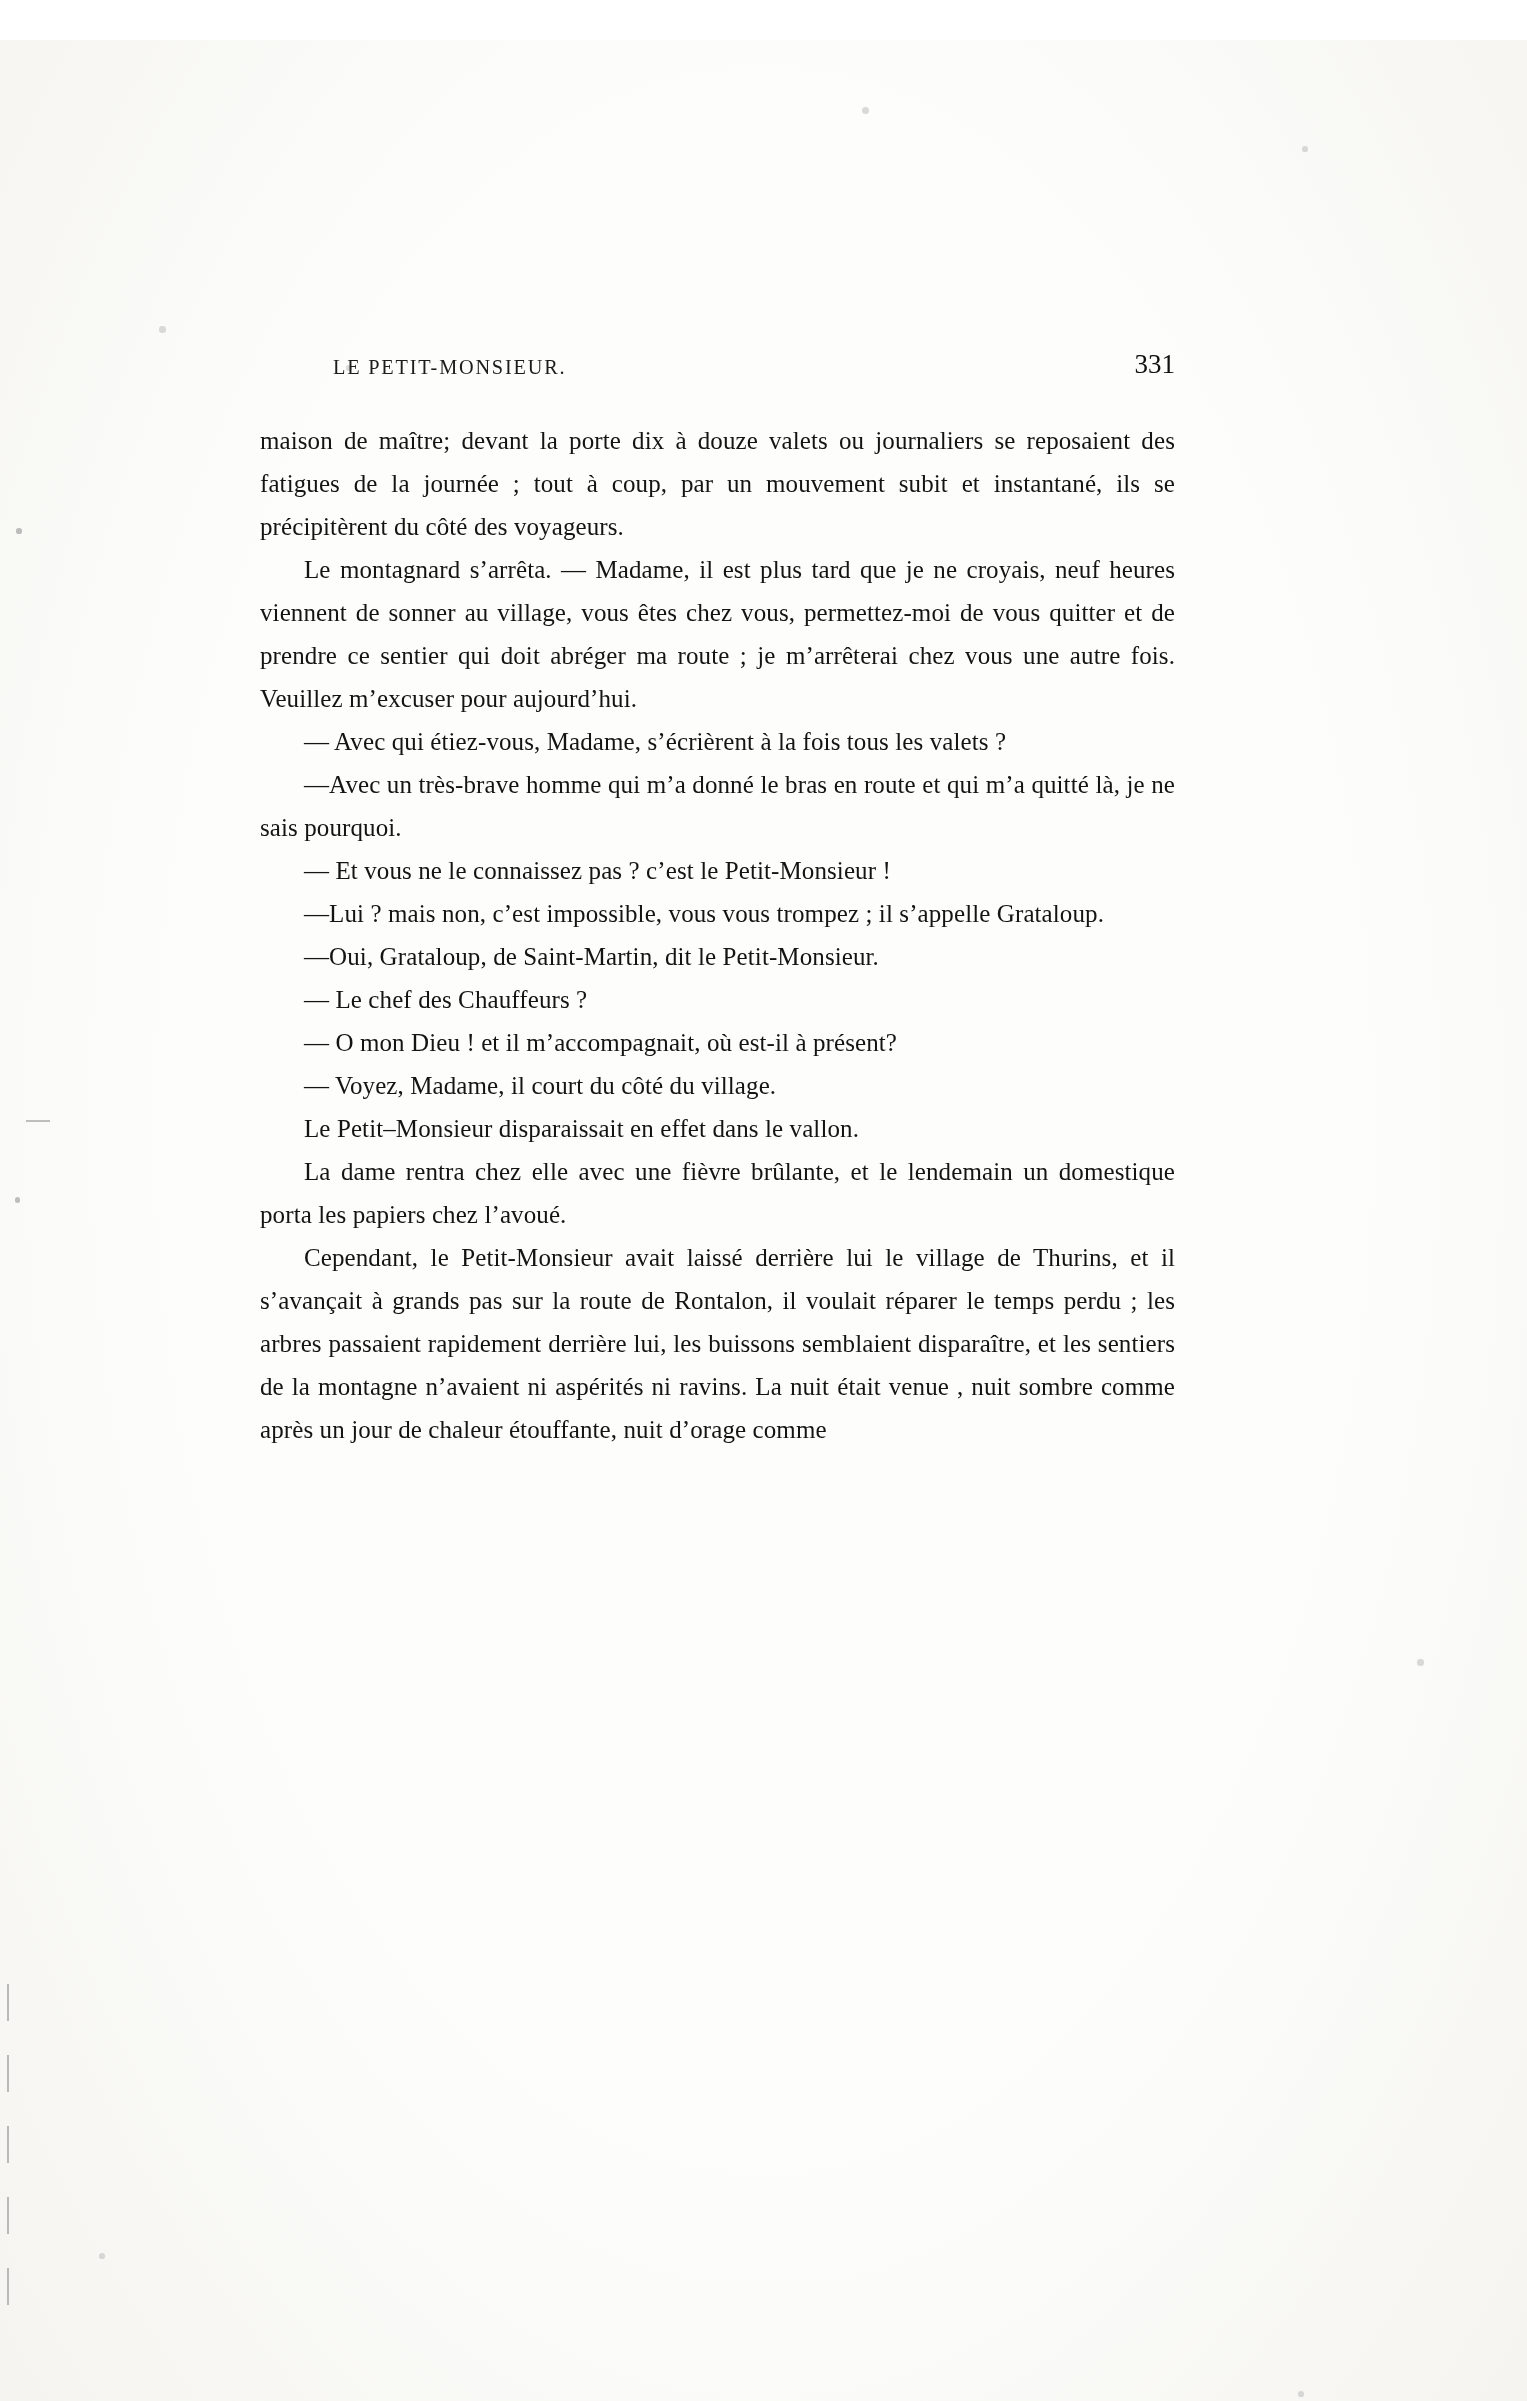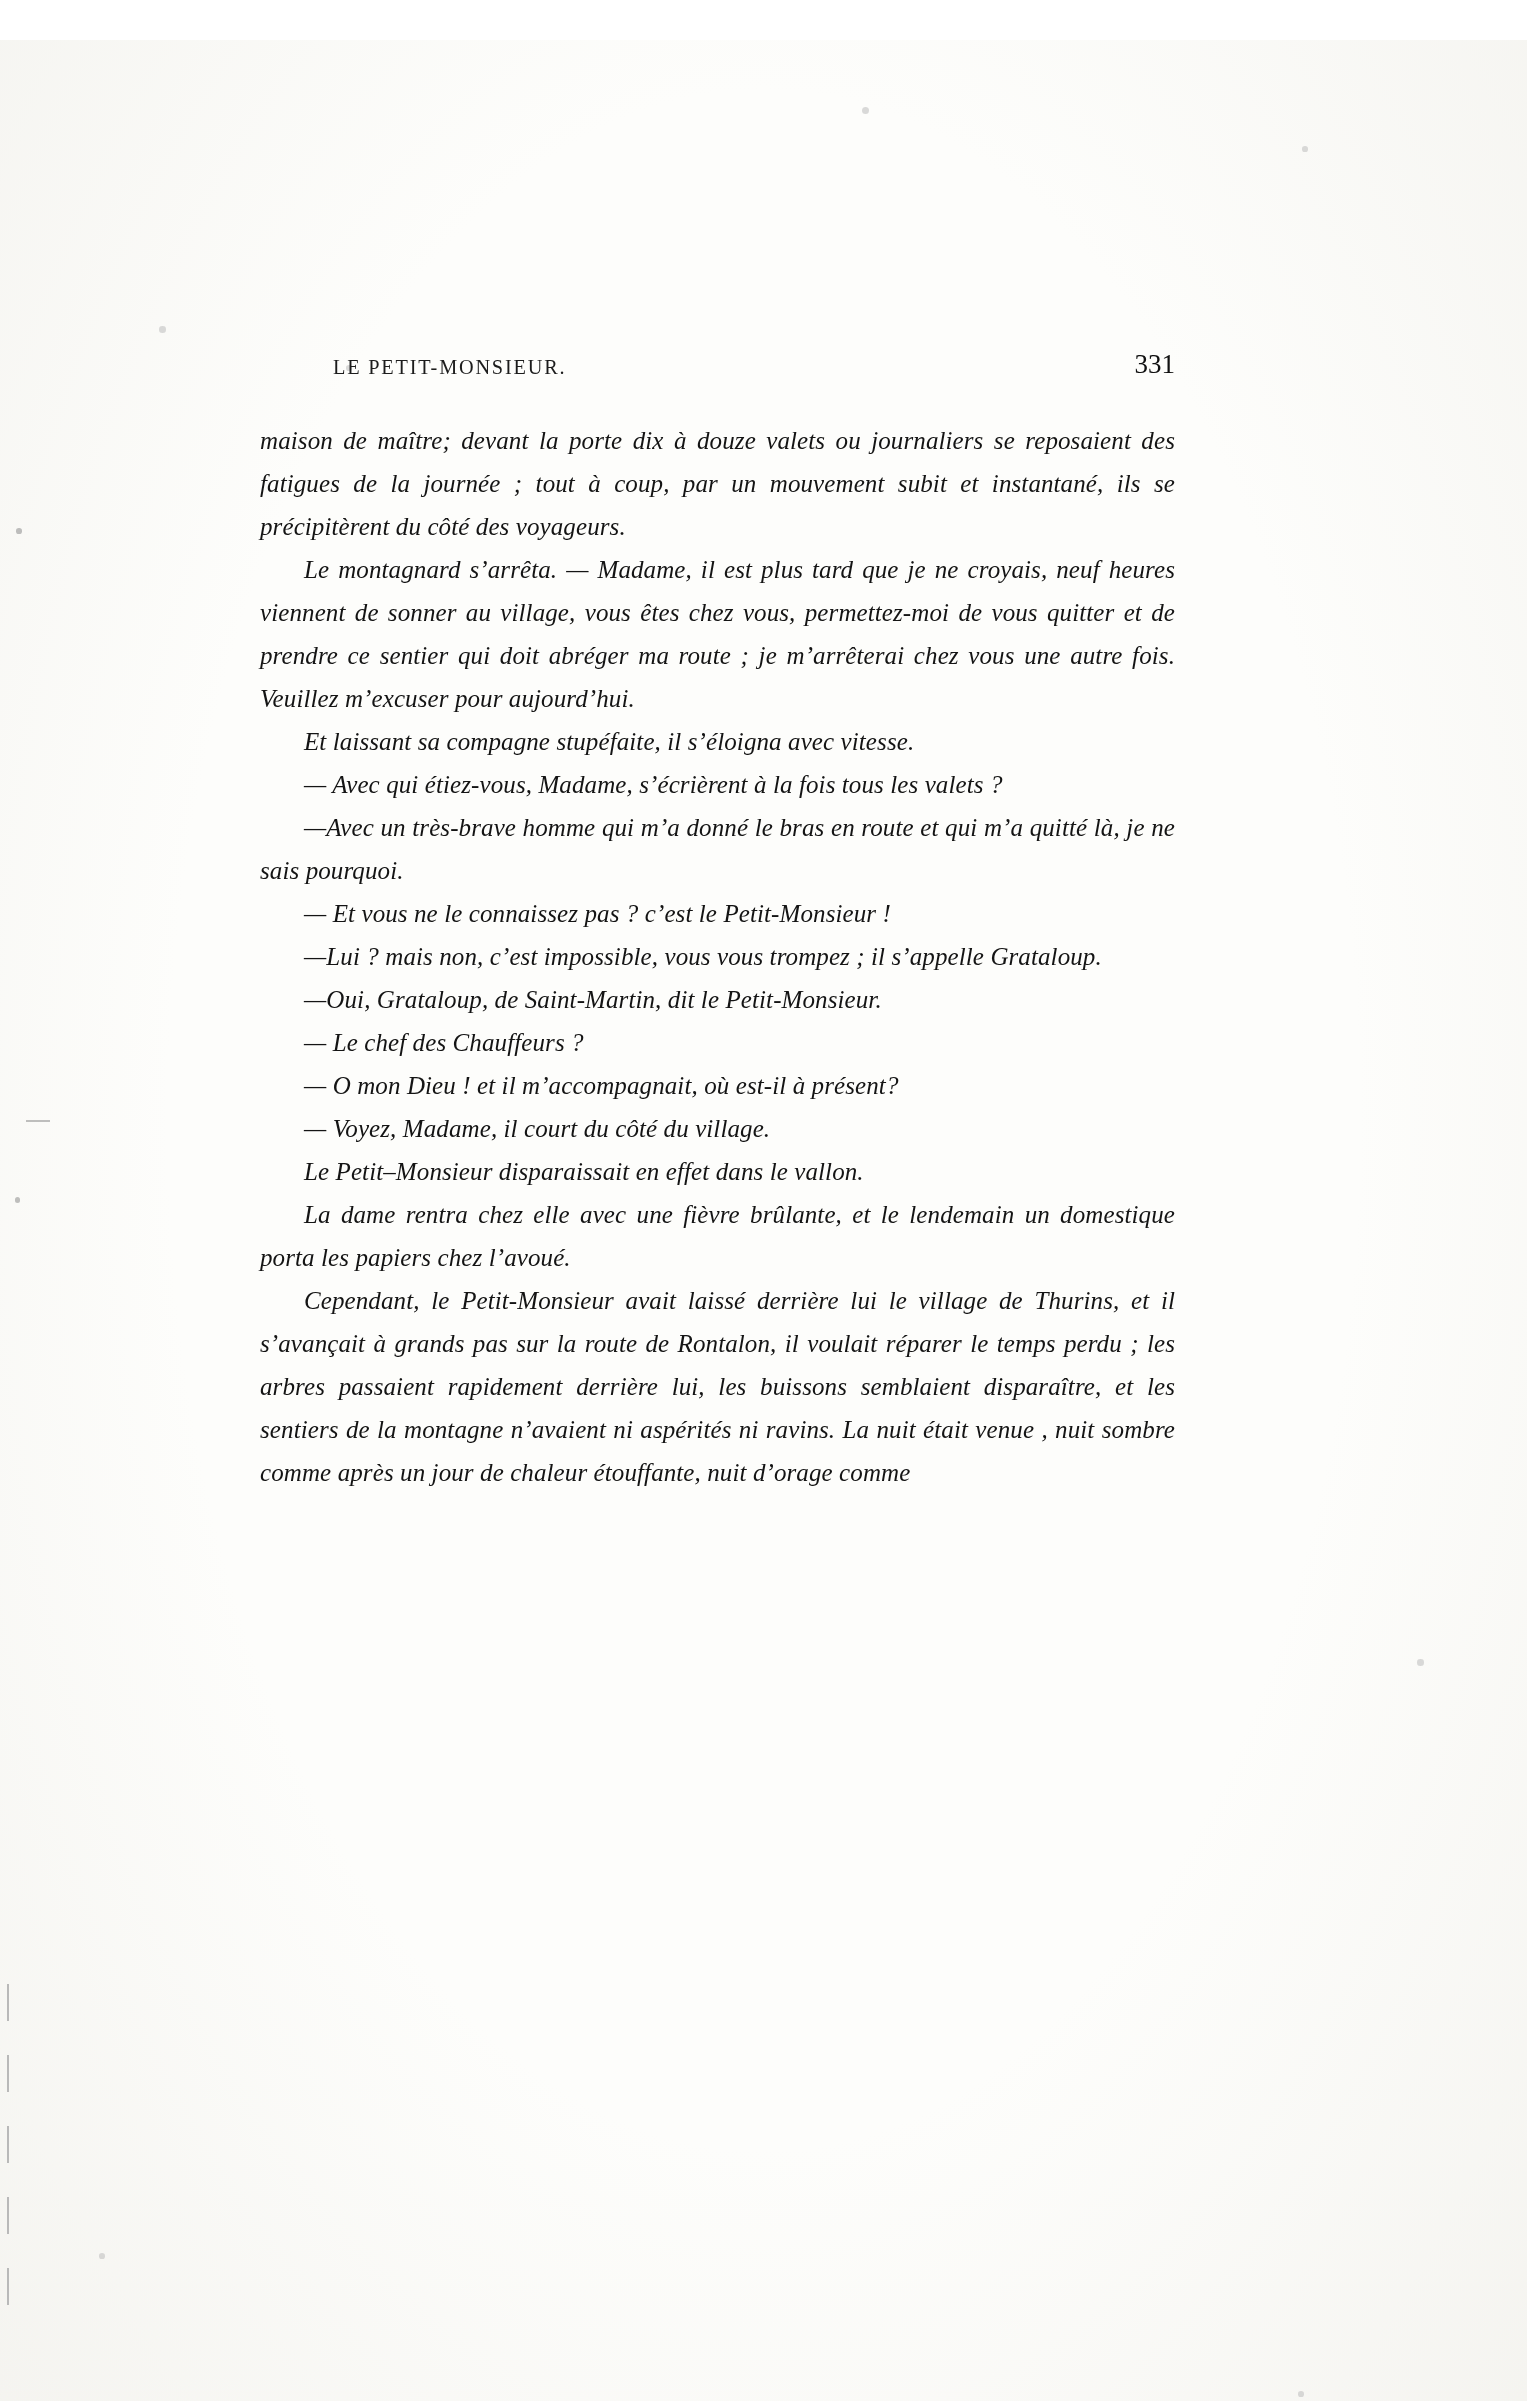--- a/index.html
+++ b/index.html
@@ -63,21 +63,20 @@
     font-family: "Liberation Serif", serif;
   }
   p {
     margin: 0;
     font-size: 25px;
     line-height: 43px;
     text-align: justify;
     text-justify: inter-word;
     color: #141414;
     letter-spacing: 0.1px;
-    font-style: italic;
   }
   p.indent {
     text-indent: 44px;
   }
   p.hang {
     text-indent: 0;
   }
   p.dash-indent {
     text-indent: 44px;
   }
@@ -149,21 +148,20 @@
 
   <div class="text-block">
 
     <div class="header-row">
       <div class="running-head">LE PETIT-MONSIEUR.</div>
       <div class="folio">331</div>
     </div>
 
     <p class="hang">maison de maître; devant la porte dix à douze valets ou journaliers se reposaient des fatigues de la journée ; tout à coup, par un mouvement subit et instantané, ils se précipitèrent du côté des voyageurs.</p>
     <p class="indent">Le montagnard s’arrêta. — Madame, il est plus tard que je ne croyais, neuf heures viennent de sonner au village, vous êtes chez vous, permettez-moi de vous quitter et de prendre ce sentier qui doit abréger ma route ; je m’arrêterai chez vous une autre fois. Veuillez m’excuser pour aujourd’hui.</p>
-    <p class="indent">Et laissant sa compagne stupéfaite, il s’éloigna avec vitesse.</p>
     <p class="dash-indent">— Avec qui étiez-vous, Madame, s’écrièrent à la fois tous les valets ?</p>
     <p class="dash-indent">—Avec un très-brave homme qui m’a donné le bras en route et qui m’a quitté là, je ne sais pourquoi.</p>
     <p class="dash-indent">— Et vous ne le connaissez pas ? c’est le Petit-Monsieur !</p>
     <p class="dash-indent">—Lui ? mais non, c’est impossible, vous vous trompez ; il s’appelle Grataloup.</p>
     <p class="dash-indent">—Oui, Grataloup, de Saint-Martin, dit le Petit-Monsieur.</p>
     <p class="dash-indent">— Le chef des Chauffeurs ?</p>
     <p class="dash-indent">— O mon Dieu ! et il m’accompagnait, où est-il à présent?</p>
     <p class="dash-indent">— Voyez, Madame, il court du côté du village.</p>
     <p class="indent">Le Petit–Monsieur disparaissait en effet dans le vallon.</p>
     <p class="indent">La dame rentra chez elle avec une fièvre brûlante, et le lendemain un domestique porta les papiers chez l’avoué.</p>

